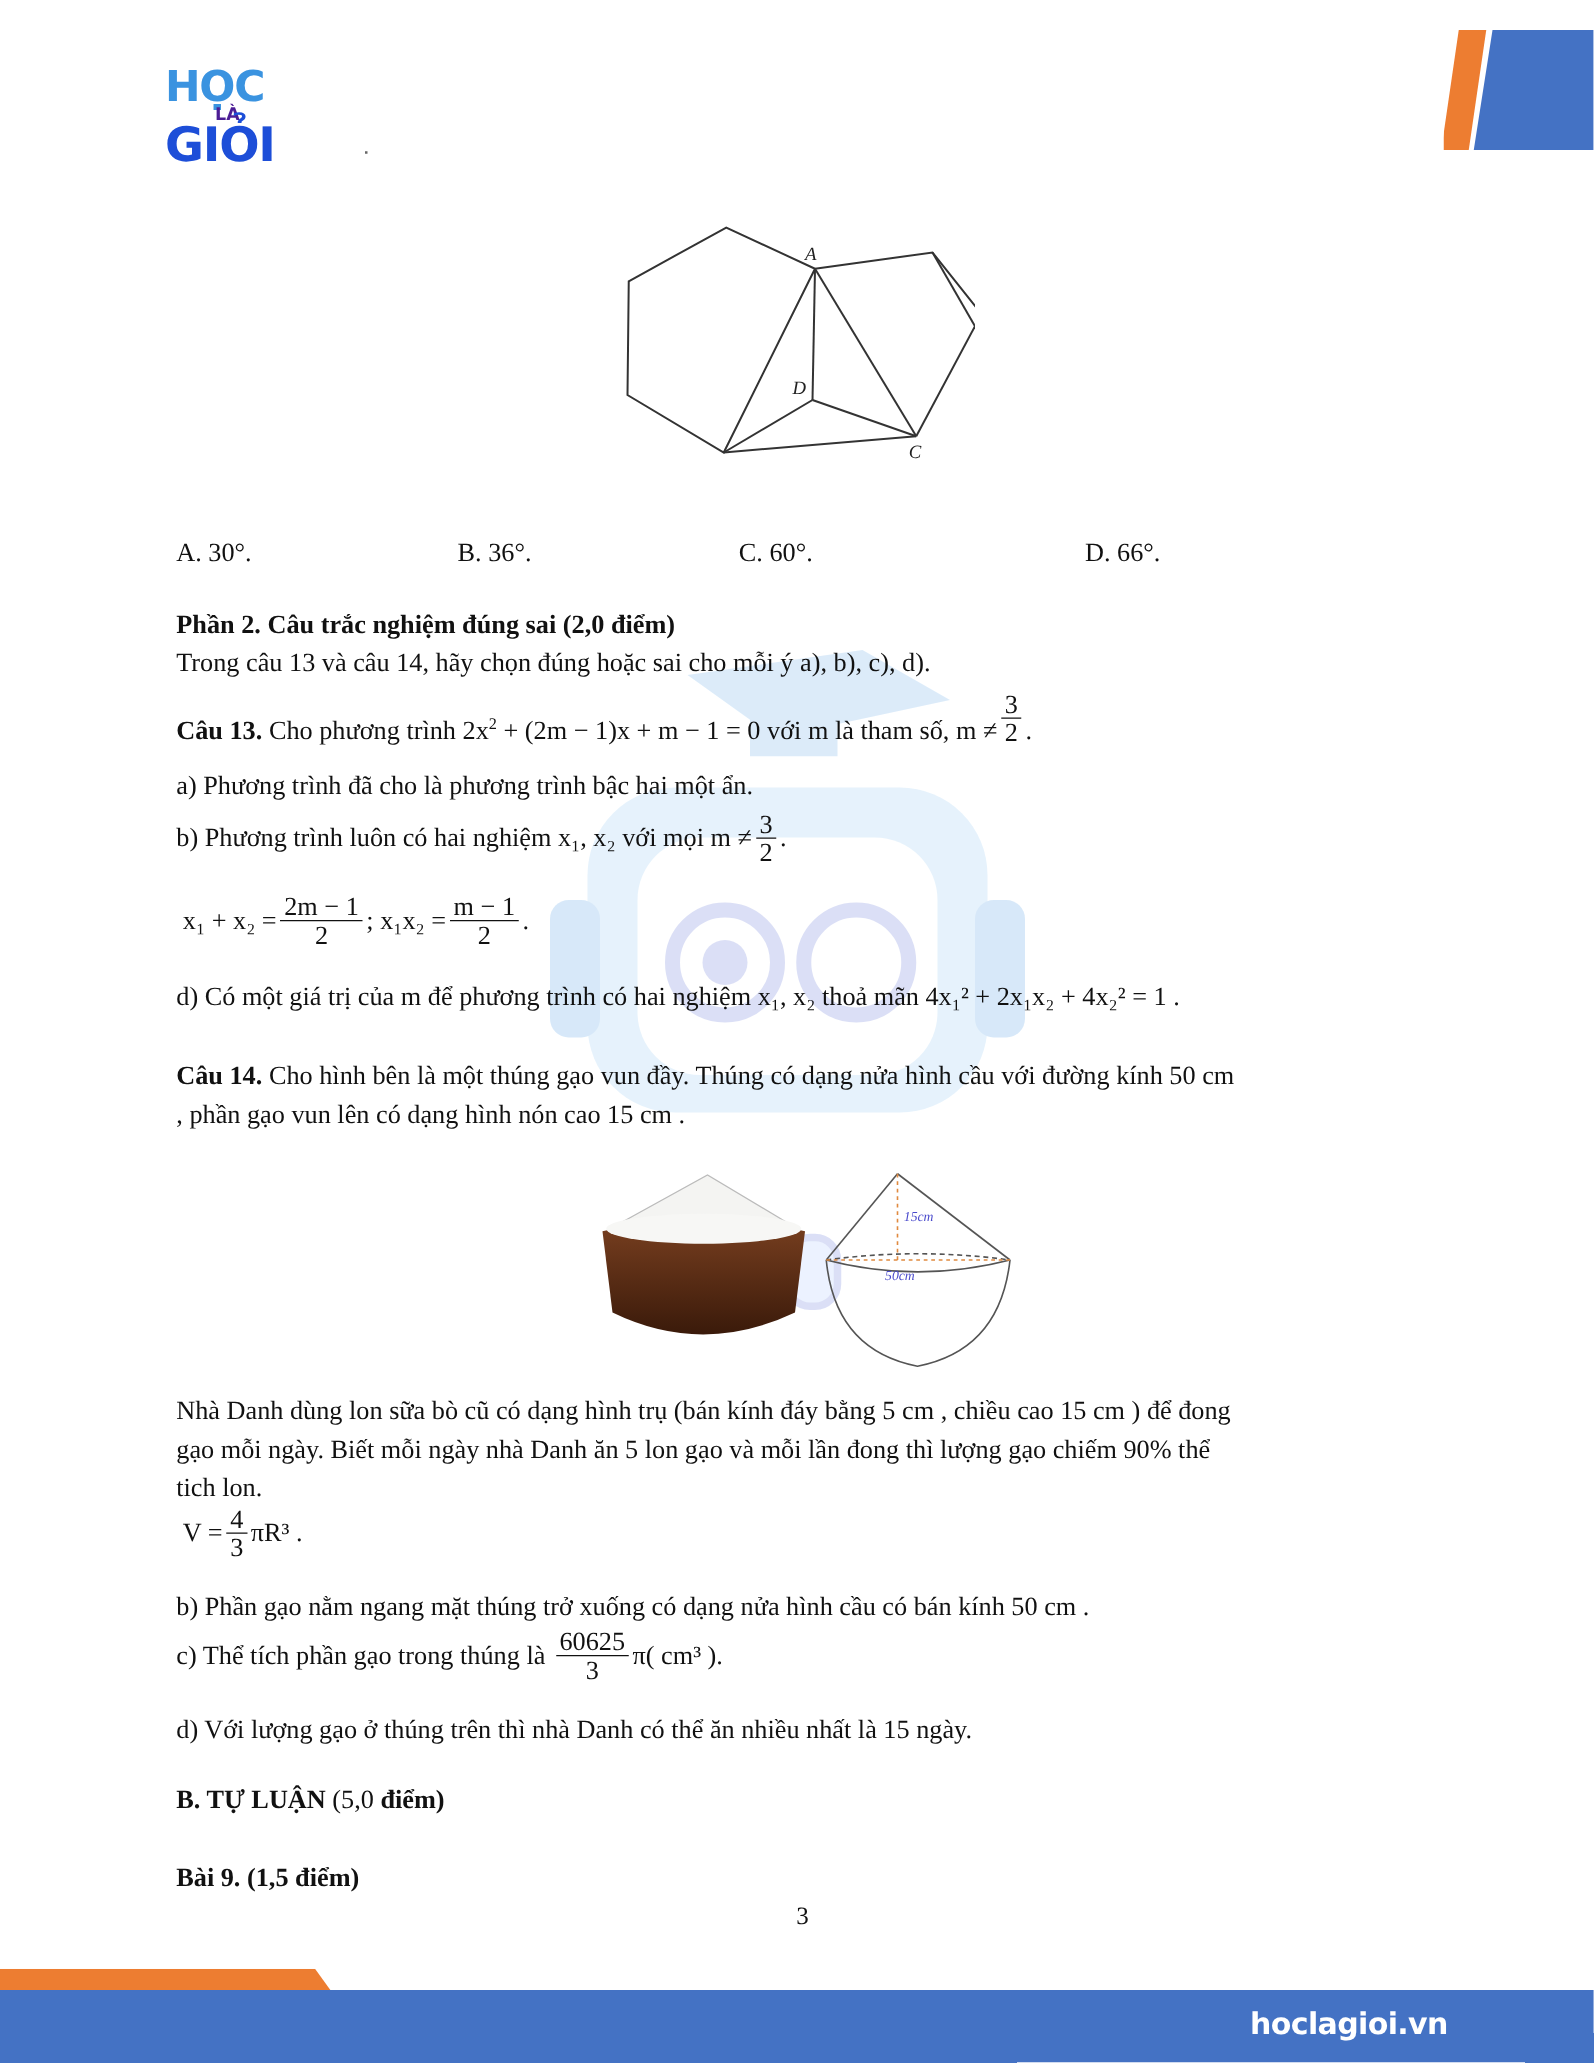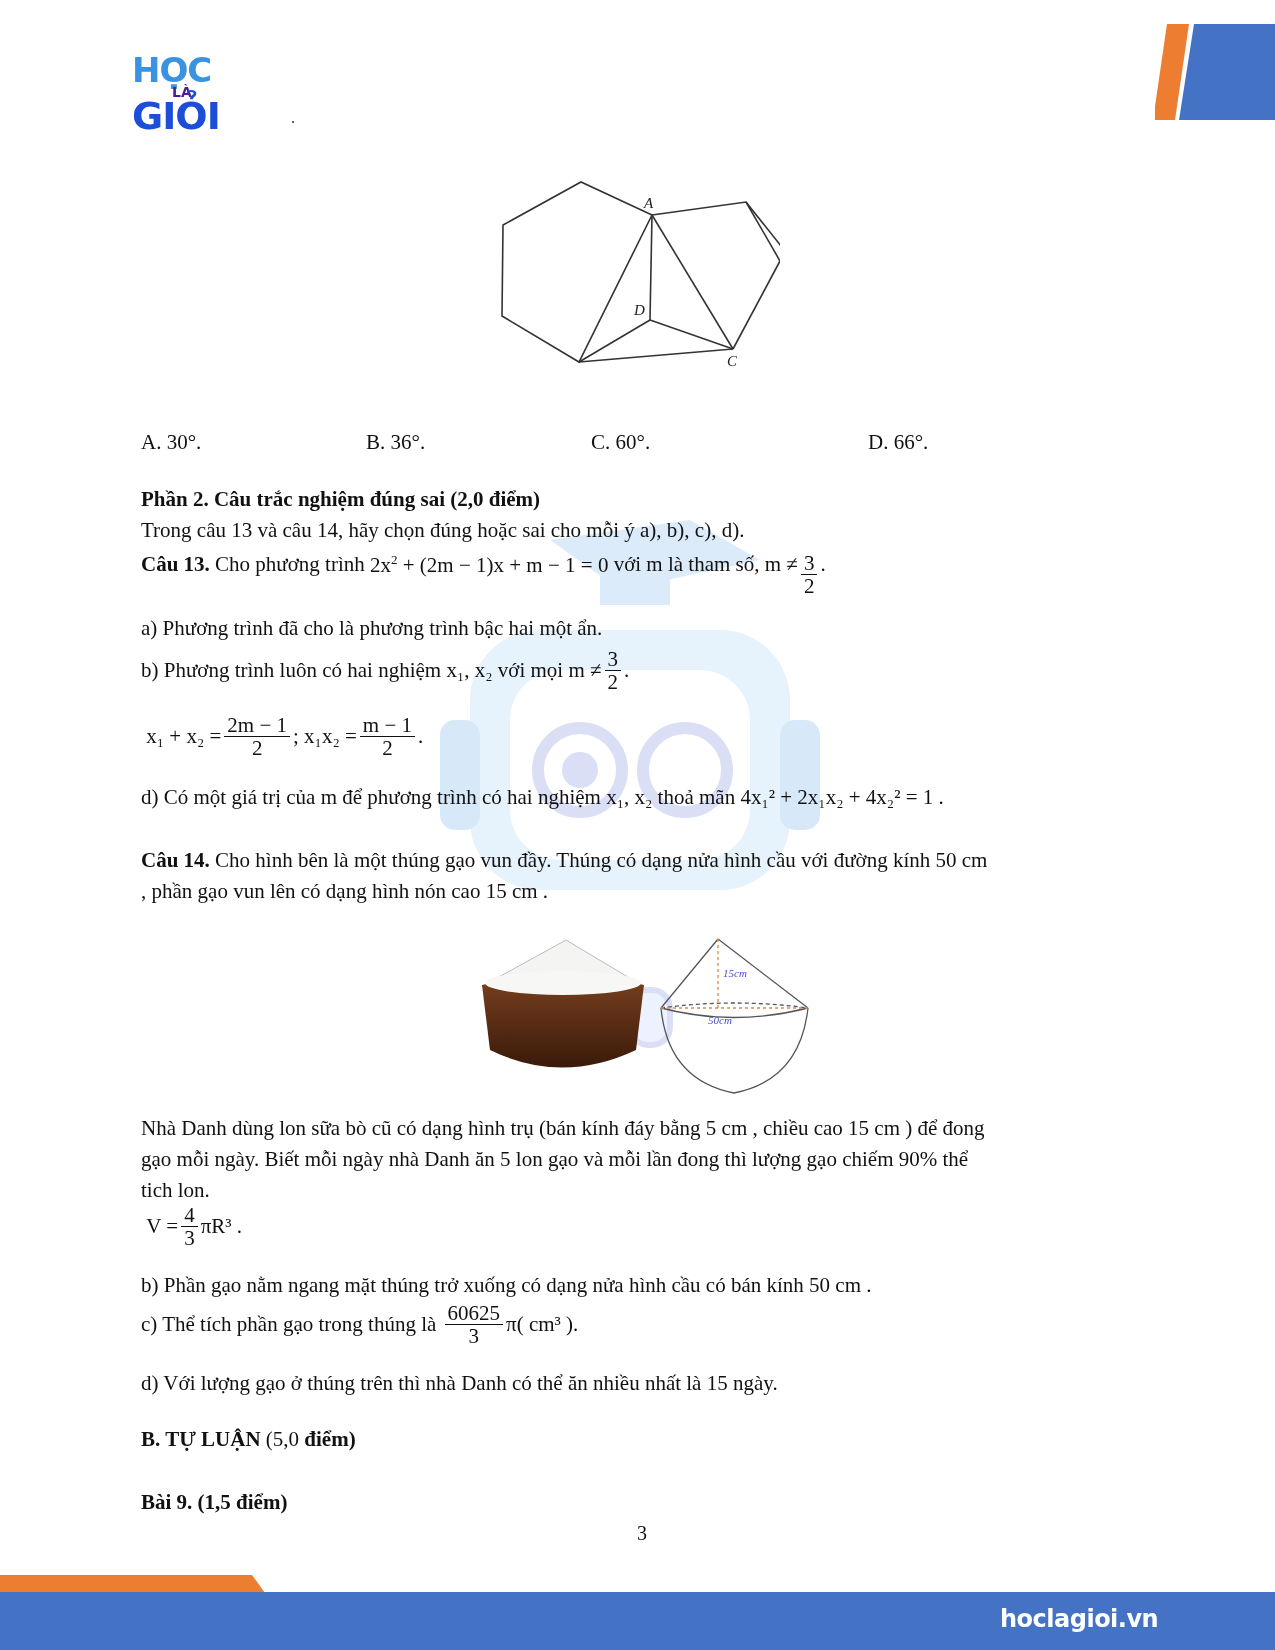--- a/index.html
+++ b/index.html
@@ -91,21 +91,21 @@
 <div class="abs" style="left:591px; top:430px;">
   <span>C.</span> <span>60°.</span>
 </div>
 <div class="abs" style="left:868px; top:430px;">
   <span>D.</span> <span>66°.</span>
 </div>
 
 <div class="abs bold" style="left:141px; top:487px;">Phần 2. Câu trắc nghiệm đúng sai (2,0 điểm)</div>
 <div class="abs" style="left:141px; top:518px;">Trong câu 13 và câu 14, hãy chọn đúng hoặc sai cho mỗi ý a), b), c), d).</div>
 
-<div class="abs" style="left:141px; top:552px; display:flex; align-items:flex-start;">
+<div class="abs" style="left:141px; top:552px; display:flex; align-items:flex-end;">
   <span class="bold">Câu 13.</span>&nbsp;
   <span>Cho phương trình</span>&nbsp;
   <span class="math"><span>2x</span><sup>2</sup><span> + (2m − 1)x + m − 1 = 0</span></span>&nbsp;
   <span>với</span>&nbsp;
   <span>m</span>&nbsp;
   <span>là tham số,</span>&nbsp;
   <span>m ≠</span>
   <span class="frac">
       <span class="num">3</span>
       <span class="den">2</span>

